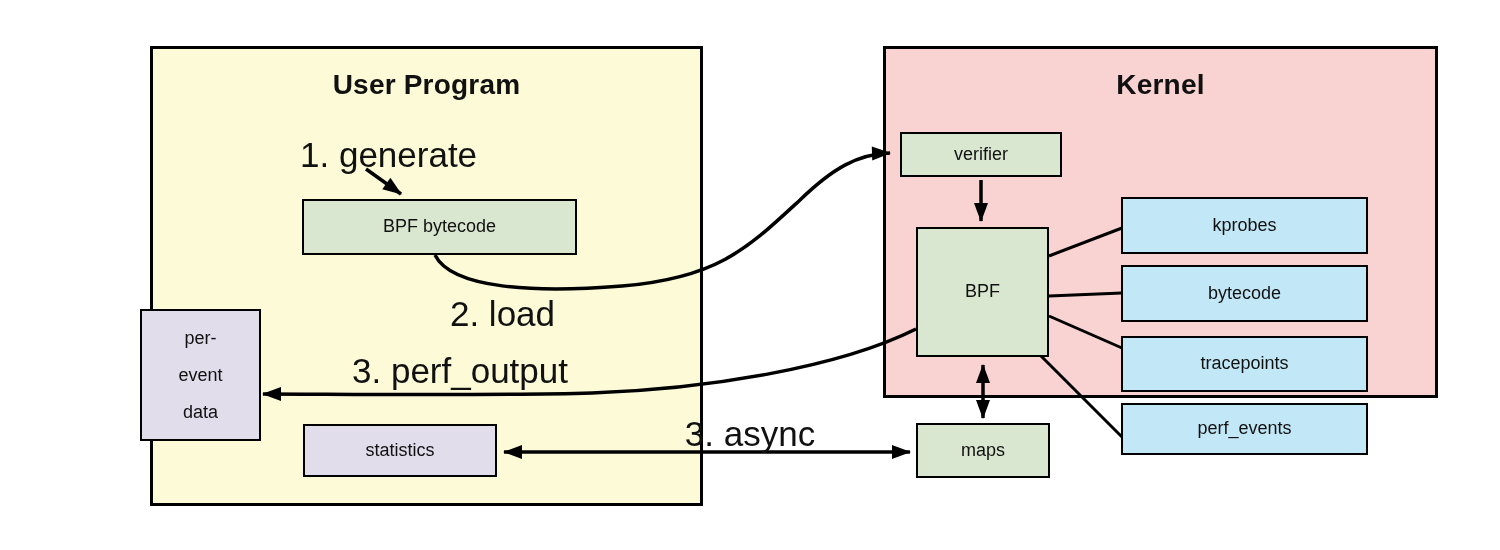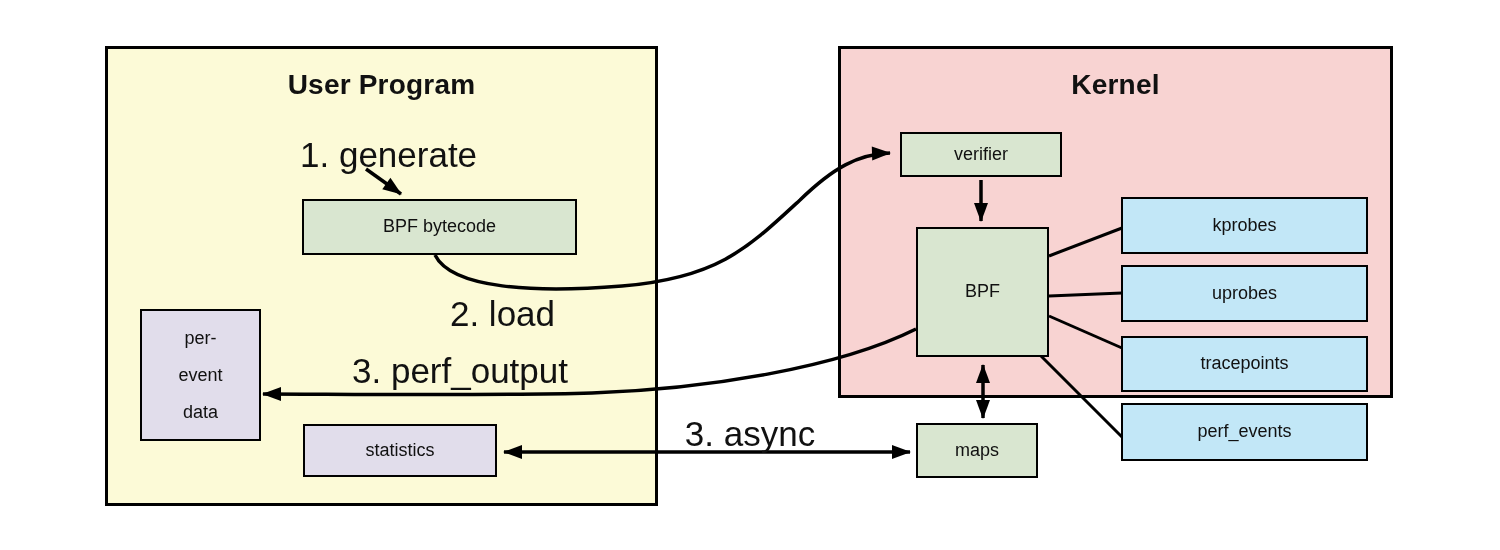--- a/index.html
+++ b/index.html
@@ -2,47 +2,47 @@
 <html style="--canvas-bg: #FFFFFF; --user-program-bg: #FCFAD7; --kernel-bg: #F8D3D2; --process-box-bg: #D9E6D0; --event-source-bg: #C2E7F7; --output-box-bg: #E1DDEB; --line: #000000;"><head>
 <meta charset="utf-8">
 <style>
   html,body{margin:0;padding:0;background:#fff;}
   .canvas{
     position:relative;width:1500px;height:550px;
     background:var(--canvas-bg,#ffffff);
     font-family:"Liberation Sans",sans-serif;
     color:#111;overflow:hidden;
   }
-  .group{position:absolute;border:3px solid var(--line,#000);box-sizing:border-box;}
+  .group{position:absolute;border:3px solid var(--line,#000);box-sizing:border-box;margin-left:45px;}
   .group.user{left:105px;top:46px;width:553px;height:460px;background:var(--user-program-bg,#FCFAD7);}
   .group.kernel{left:838px;top:46px;width:555px;height:352px;background:var(--kernel-bg,#F8D3D2);}
   .group-title{
     position:absolute;top:20px;left:0;width:100%;text-align:center;
     font-size:28px;font-weight:bold;letter-spacing:0.2px;
   }
   .node{
     position:absolute;border:2.5px solid var(--line,#000);box-sizing:border-box;
     display:flex;align-items:center;justify-content:center;
     font-size:18px;line-height:1.1;text-align:center;
   }
   .node.green{background:var(--process-box-bg,#D9E6D0);}
   .node.blue{background:var(--event-source-bg,#C2E7F7);}
   .node.purple{background:var(--output-box-bg,#E1DDEB);}
 
   .node.bytecode{left:302px;top:199px;width:275px;height:56px;align-items:center;}
   .node.perevent{left:140px;top:309px;width:121px;height:132px;flex-direction:column;line-height:37px;}
   .node.stats{left:303px;top:424px;width:194px;height:53px;}
   .node.verifier{left:900px;top:132px;width:162px;height:45px;}
   .node.bpf{left:916px;top:227px;width:133px;height:130px;}
-  .node.maps{left:916px;top:423px;width:122px;height:55px;}
+  .node.maps{left:916px;top:423px;width:134px;height:55px;}
   .node.src{left:1121px;width:247px;height:57px;}
   .node.kprobes{top:197px;}
   .node.uprobes{top:265px;}
   .node.tracepoints{top:336px;height:56px;}
-  .node.perfevents{top:403px;height:58px;}
+  .node.perfevents{top:403px;height:52px;}
 
   .flow-label{position:absolute;font-size:35px;white-space:nowrap;}
   .lbl-generate{left:300px;top:135px;}
   .lbl-load{left:430px;top:294px;width:145px;text-align:center;}
   .lbl-perf-output{left:335px;top:351px;width:250px;text-align:center;}
   .lbl-async{left:670px;top:416px;width:160px;text-align:center;line-height:35px;white-space:normal;}
 
   svg.wires{position:absolute;left:0;top:0;width:1500px;height:550px;}
   svg.wires path{fill:none;stroke:var(--line,#000);}
   .arrow{stroke-width:3.5px;}
@@ -96,21 +96,21 @@
   <div class="node green bpf">
     <span>BPF</span>
   </div>
   <div class="node green maps">
     <span>maps</span>
   </div>
   <div class="node blue src kprobes">
     <span>kprobes</span>
   </div>
   <div class="node blue src uprobes">
-    <span>uprobes</span>
+    <span>bytecode</span>
   </div>
   <div class="node blue src tracepoints">
     <span>tracepoints</span>
   </div>
   <div class="node blue src perfevents">
     <span>perf_events</span>
   </div>
 
   <div class="flow-label lbl-generate">1. generate</div>
   <div class="flow-label lbl-load">2. load</div>

